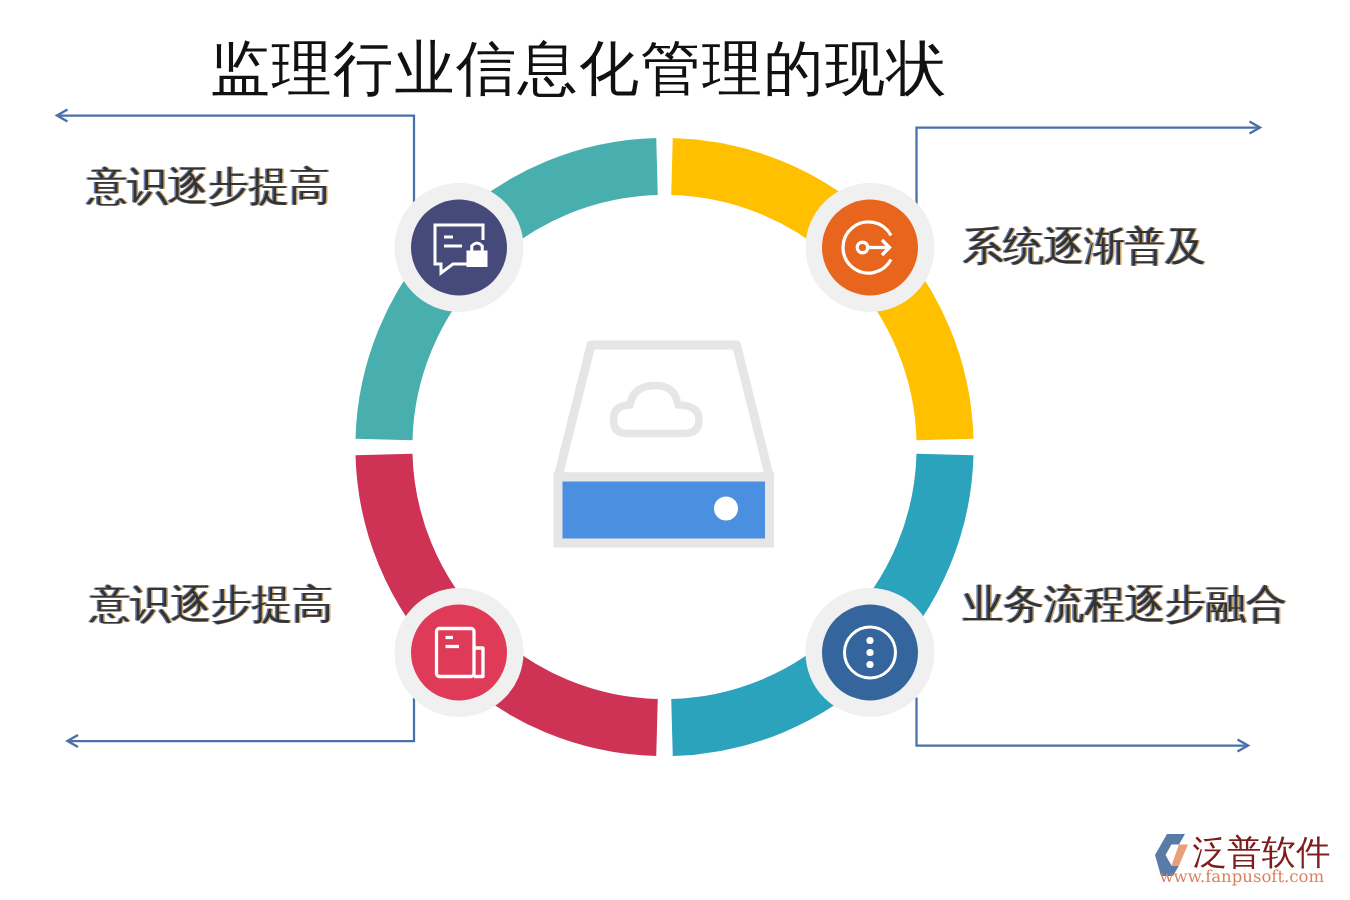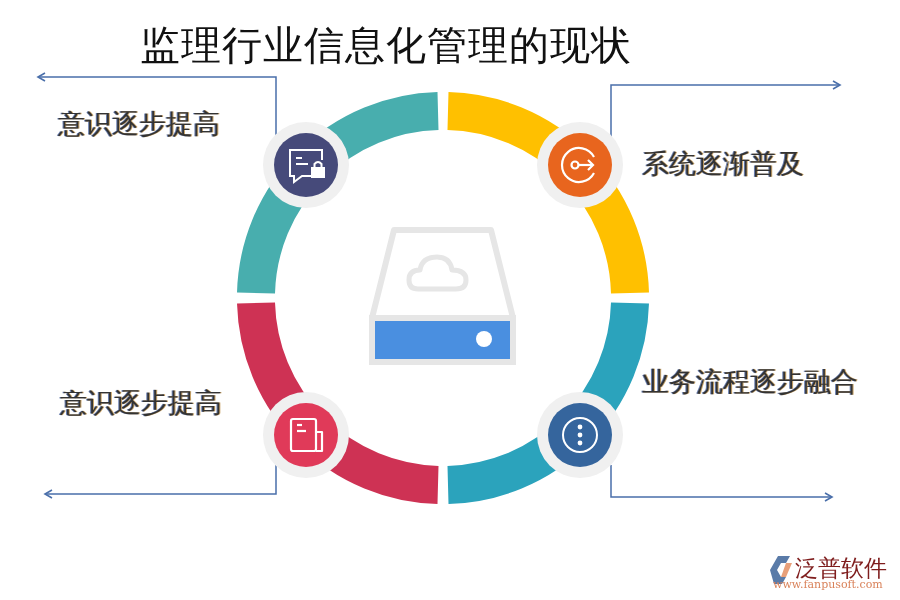--- a/index.html
+++ b/index.html
@@ -106,18 +106,18 @@
 
   <g>
     <path d="M 770 570 L 778 556 L 790 556 L 786 563 L 781 563 L 777 570 L 781 577 L 786 577 L 782 584 L 774 584 Z" fill="#5a7ba8"></path>
     <path d="M 786 563 L 792 563 L 786 577 L 781 577 Z" fill="#E8A07A"></path>
   </g>
 </svg>
 
 <div class="label" style="left:58px; top:106px;">意识逐步提高</div>
 <div class="label" style="left:642px; top:106px;margin-top:40px;">系统逐渐普及</div>
 <div class="label" style="left:60px; top:385px;">意识逐步提高</div>
-<div class="label" style="left:642px; top:364px;">业务流程逐步融合</div>
+<div class="label" style="left:642px; top:385px;">业务流程逐步融合</div>
 
 <div class="logo">
   <span class="logo-cn">泛普软件</span>
   <span class="logo-url">www.fanpusoft.com</span>
 </div>
 
 </body></html>

